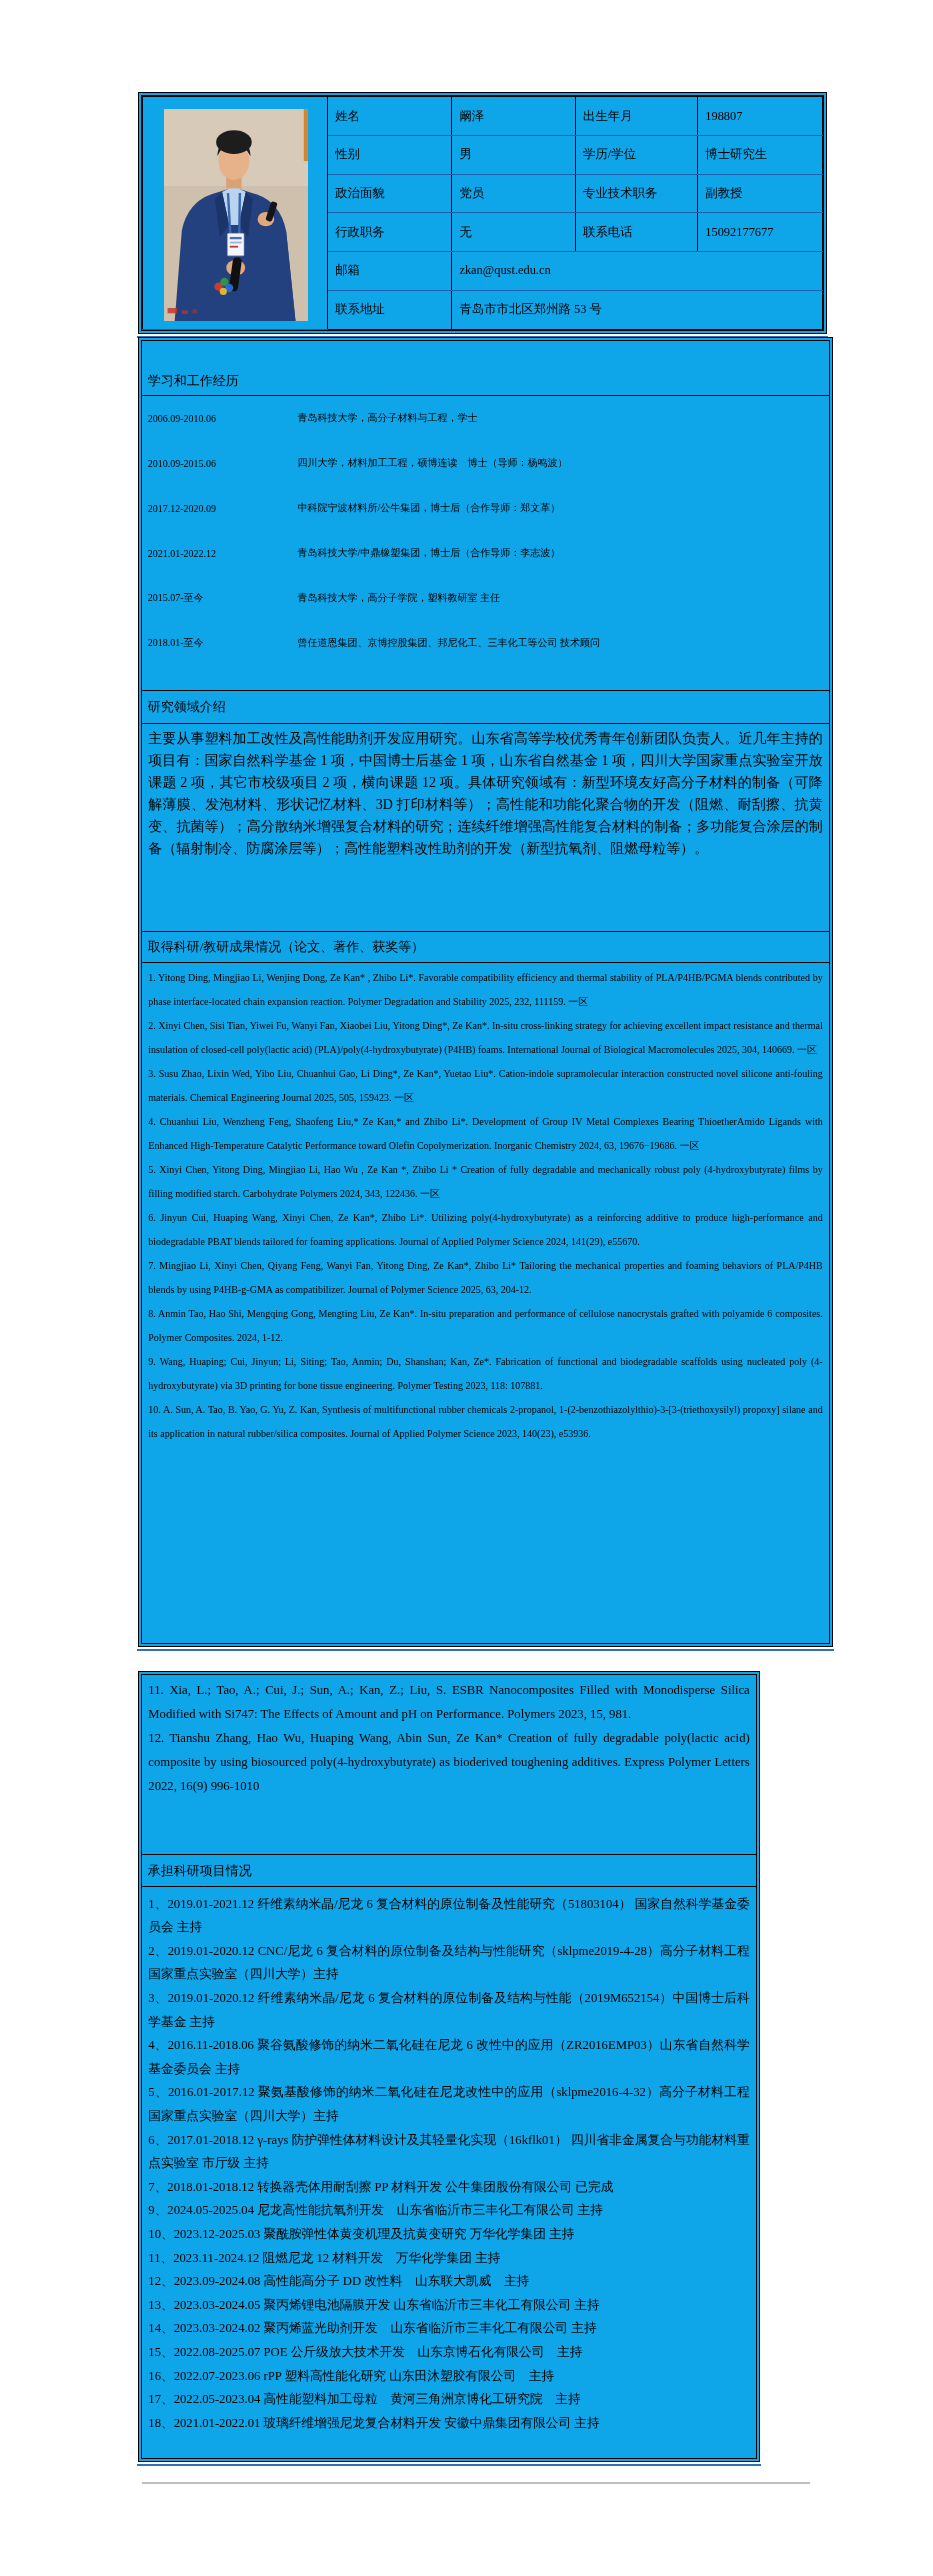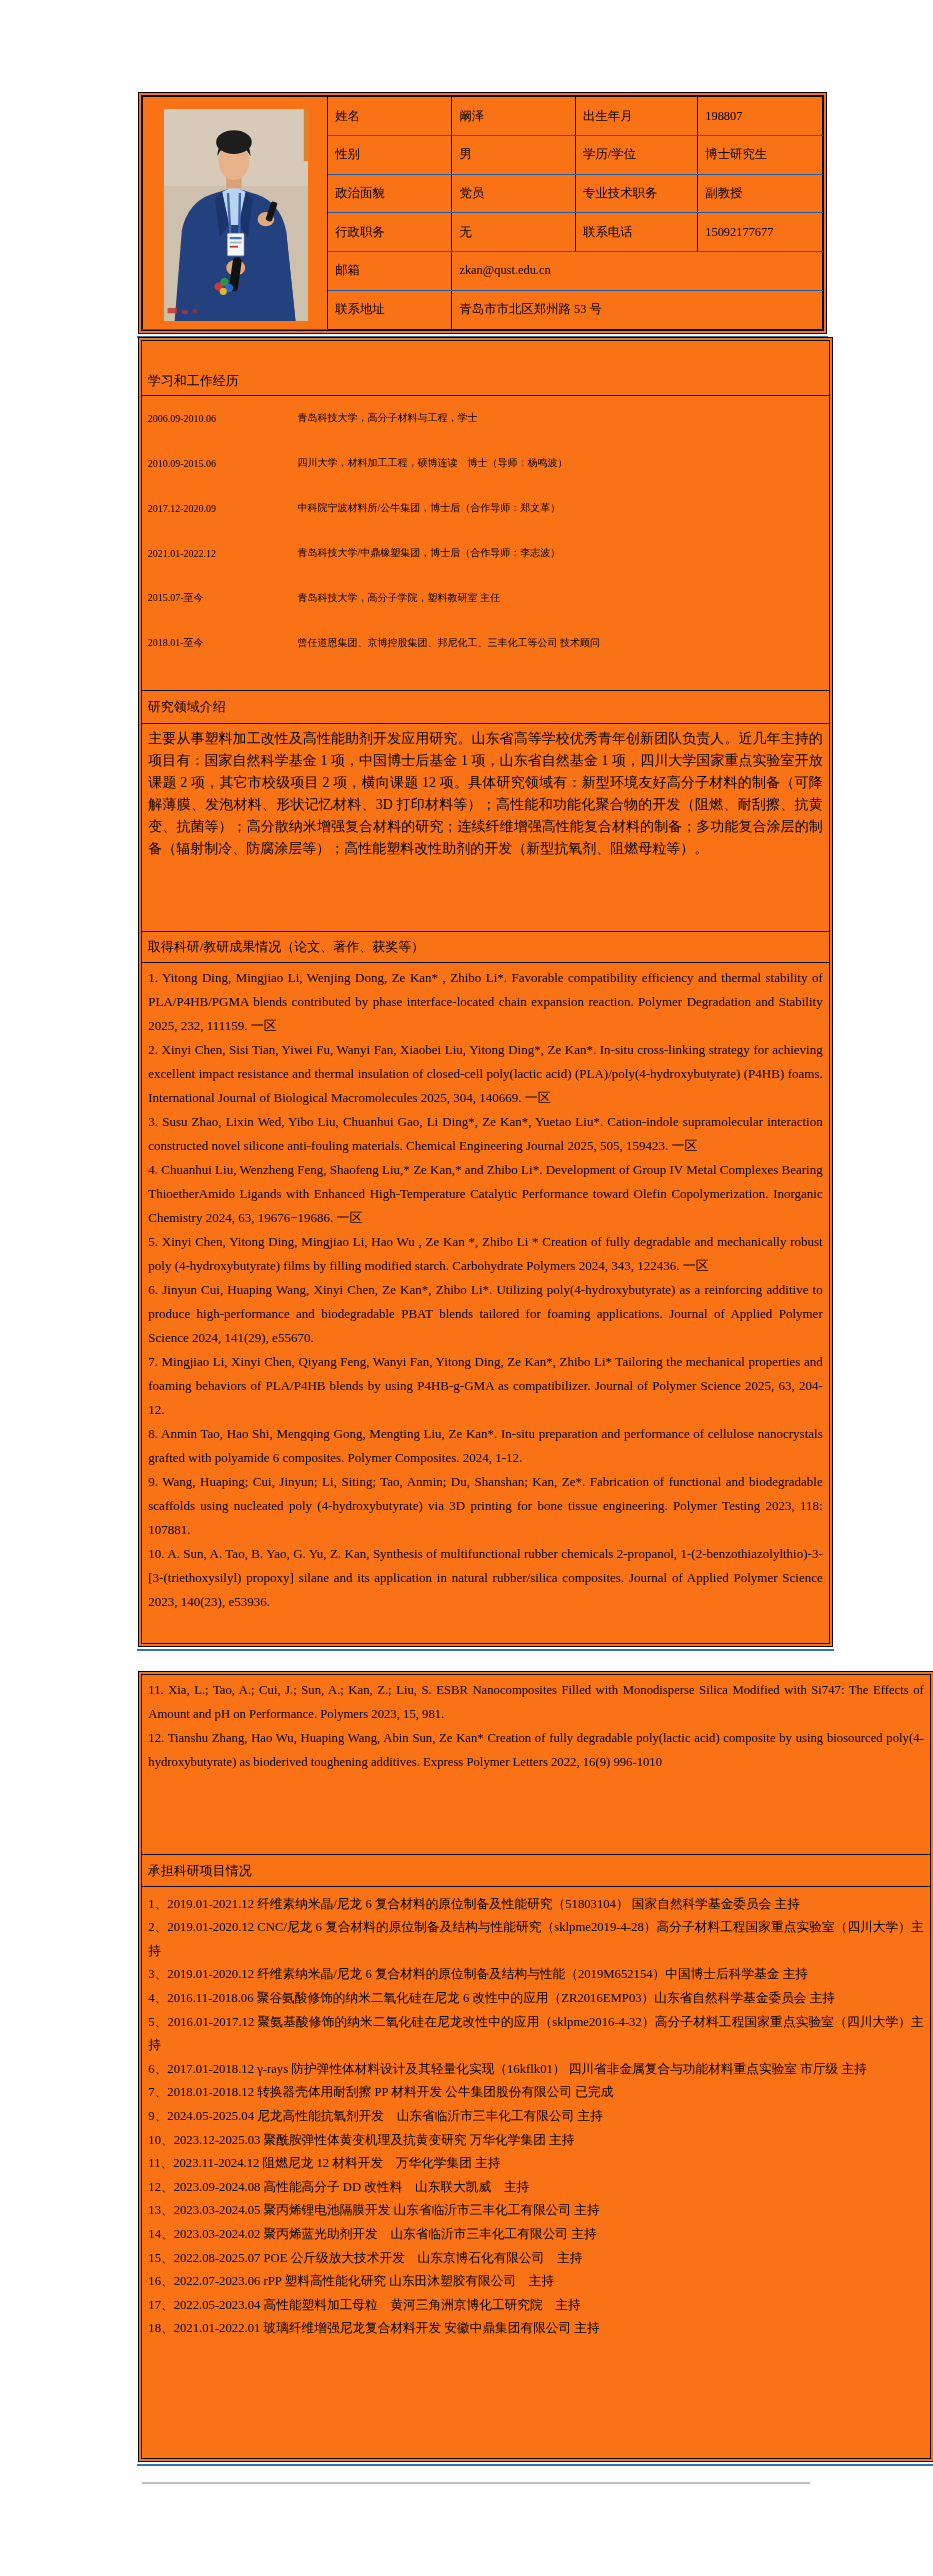--- a/index.html
+++ b/index.html
@@ -1,21 +1,21 @@
 <!DOCTYPE html>
 <html style="font-size:9.5px"><head>
 <meta charset="utf-8">
 <style>
   html,body{margin:0;padding:0;}
   body{
     width:934px;height:2576px;position:relative;background:#ffffff;
     font-family:"Liberation Serif","DejaVu Serif",serif;color:#000;
   }
   .block{
-    position:absolute;border:1.8px solid #000;background:#f97316;box-sizing:border-box;
+    position:absolute;border:1.8px solid #000;background:#0ea5e9;box-sizing:border-box;
   }
   .block::after{ 
     content:"";position:absolute;left:-1.8px;right:-1.8px;bottom:-4.7px;height:1.8px;background:#2E74B5;
   }
   .block-inner{
     position:absolute;left:2.4px;top:2.4px;right:2.4px;bottom:2.4px;
     border:0.6px solid #000;box-sizing:border-box;overflow:hidden;
     display:flex;flex-direction:column;
   }
   
@@ -31,21 +31,21 @@
   .sec-header.mid{border-top:1.8px solid #000;}
   .exp-list{flex:0 0 269px;overflow:hidden;}
   .exp-row{height:45px;display:flex;align-items:center;font-size:10px;}
   .exp-period{flex:0 0 155px;padding-left:5.3px;box-sizing:border-box;}
   .exp-detail{flex:1;white-space:nowrap;overflow:hidden;}
   .research-para{
     flex:0 0 182px;padding:4.1px 5.9px 0 5.9px;font-size:14px;line-height:22px;
     text-align:justify;overflow:hidden;box-sizing:border-box;
   }
   .pub-list{flex:1 1 auto;padding:2.4px 5.9px 0 5.9px;overflow:hidden;}
-  .pub-list p{margin:0;font-size:13px;line-height:24px;text-align:justify;}
+  .pub-list p{margin:0;font-size:10px;line-height:24px;text-align:justify;}
   .pub-list2{flex:0 0 151px;padding:3px 5.9px 0 5.9px;overflow:hidden;}
   .pub-list2 p{margin:0;font-size:12.7px;line-height:24px;text-align:justify;}
   .project-list{flex:1 1 auto;padding:5.3px 5.9px 0 5.9px;overflow:hidden;}
   .project-list p{margin:0;font-size:12.7px;line-height:23.6px;text-align:justify;}
   #gray-divider{
     position:absolute;left:142px;top:2482px;width:668px;height:2.4px;background:#BEBEBE;
   }
 </style>
 </head>
 <body>
@@ -204,21 +204,21 @@
 
         <p>8. Anmin Tao, Hao Shi, Mengqing Gong, Mengting Liu, Ze Kan*. In-situ preparation and performance of cellulose nanocrystals grafted with polyamide 6 composites. Polymer Composites. 2024, 1-12.</p>
 
         <p>9. Wang, Huaping; Cui, Jinyun; Li, Siting; Tao, Anmin; Du, Shanshan; Kan, Ze*. Fabrication of functional and biodegradable scaffolds using nucleated poly (4-hydroxybutyrate) via 3D printing for bone tissue engineering. Polymer Testing 2023, 118: 107881.</p>
 
         <p>10. A. Sun, A. Tao, B. Yao, G. Yu, Z. Kan, Synthesis of multifunctional rubber chemicals 2-propanol, 1-(2-benzothiazolylthio)-3-[3-(triethoxysilyl) propoxy] silane and its application in natural rubber/silica composites. Journal of Applied Polymer Science 2023, 140(23), e53936.</p>
       </div>
   </div>
 </div>
 
-<div class="block" id="cont-block" style="left:138px;top:1671px;width:796px;height:791px;">
+<div class="block" id="cont-block" style="left:138px;top:1671px;width:622px;height:791px;">
   <div class="block-inner">
     <div class="pub-list2">
 
         <p>11. Xia, L.; Tao, A.; Cui, J.; Sun, A.; Kan, Z.; Liu, S. ESBR Nanocomposites Filled with Monodisperse Silica Modified with Si747: The Effects of Amount and pH on Performance. Polymers 2023, 15, 981.</p>
 
         <p>12. Tianshu Zhang, Hao Wu, Huaping Wang, Abin Sun, Ze Kan* Creation of fully degradable poly(lactic acid) composite by using biosourced poly(4-hydroxybutyrate) as bioderived toughening additives. Express Polymer Letters 2022, 16(9) 996-1010</p>
       </div>
     <div class="sec-header mid" style="flex-basis:33px;">
       <span>承担科研项目情况</span>
     </div>

